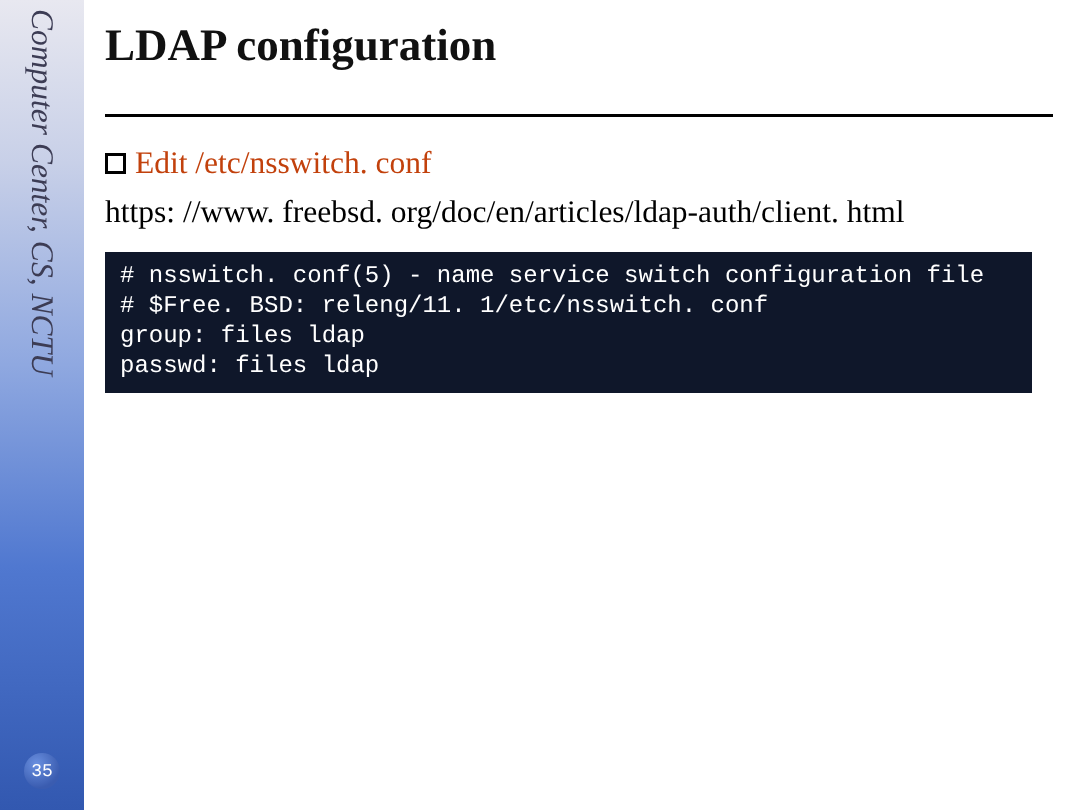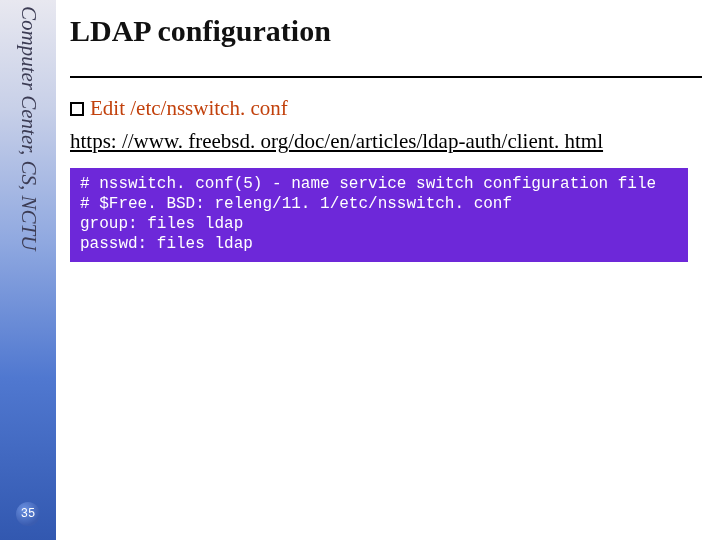--- a/index.html
+++ b/index.html
@@ -83,27 +83,26 @@
       width: 14px;
       height: 14px;
       border: 2px solid #000;
       margin-right: 6px;
       position: relative;
       top: 1px;
     }
     .link {
       font-size: 21px;
       color: #000;
-      text-decoration: underline;
       word-break: break-all;
       display: block;
       margin-bottom: 14px;
     }
     .code-block {
-      background: #6d28d9;
+      background: #0f172a;
       color: #fff;
       font-family: "Consolas", "Courier New", monospace;
       font-size: 16px;
       padding: 6px 10px 8px 10px;
       white-space: pre;
       line-height: 1.25;
       width: 618px;
     }
   </style>
 </head>

